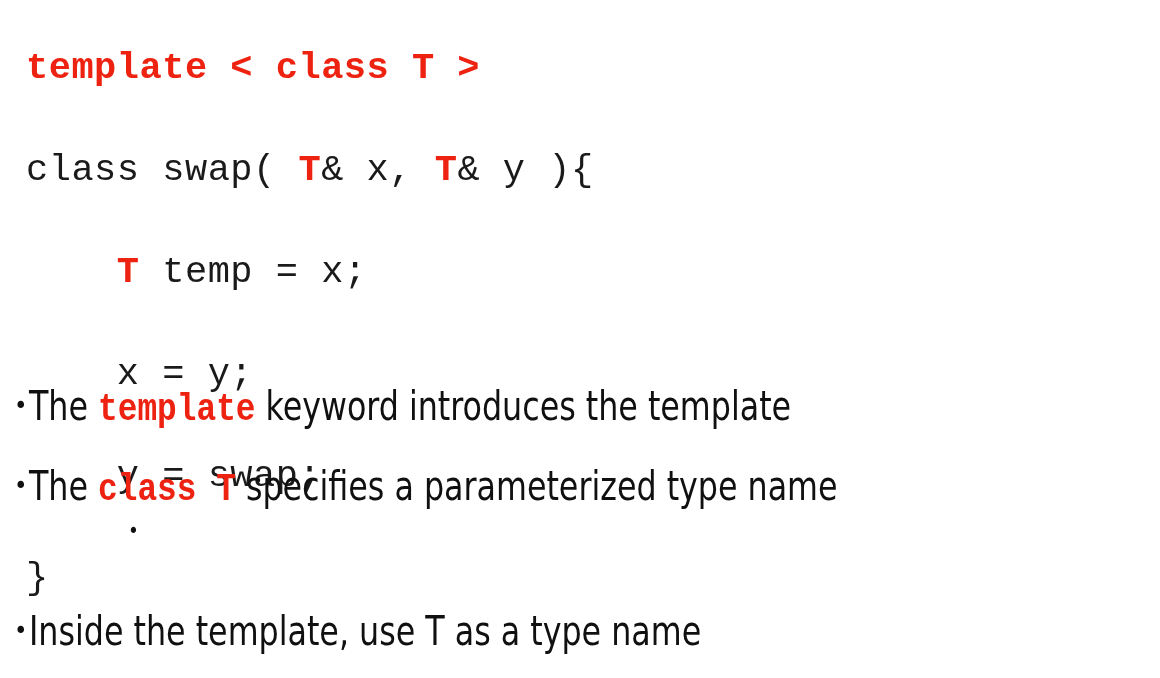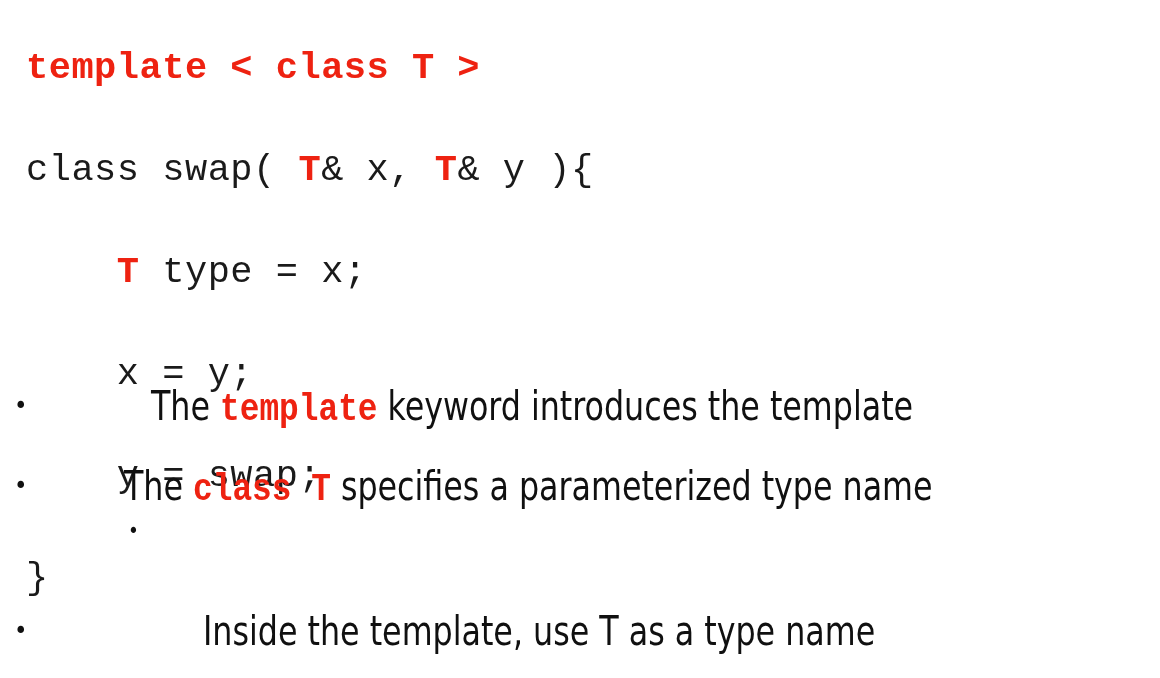--- a/index.html
+++ b/index.html
@@ -80,21 +80,20 @@
     flex: 0 0 auto;
     font-size: 0.62em;
     line-height: 1;
     margin-right: 1px;
     transform: translateY(-0.22em);
     color: #101010;
   }
   .bullet-text {
     flex: 1 1 auto;
     white-space: nowrap;
-    text-align: center;
   }
   .bullet-text .code-inline {
     font-family: "Liberation Mono", "DejaVu Sans Mono", monospace;
     color: #ee2211;
     font-weight: bold;
     font-size: 0.93em;
     letter-spacing: 0px;
   }
   .scaler {
     display: inline-block;
@@ -103,21 +102,21 @@
     white-space: nowrap;
   }
 </style>
 </head>
 <body>
 
 <div class="slide">
 
   <pre class="code-block" id="code-block"><span class="code-line"><span class="kw">template &lt; class T &gt;</span></span>
 <span class="code-line"><span>class swap( </span><span class="tparam">T</span><span>&amp; x, </span><span class="tparam">T</span><span>&amp; y ){</span></span>
-<span class="code-line"><span>    </span><span class="tparam">T</span><span> type = x;</span></span>
+<span class="code-line"><span>    </span><span class="tparam">T</span><span> temp = x;</span></span>
 <span class="code-line"><span>    x = y;</span></span>
 <span class="code-line"><span>    y = swap;</span></span>
 <span class="code-line"><span>}</span></span></pre>
 
   <div class="bullets" id="bullet-list">
       <div class="bullet level-1">
         <span class="bullet-mark">•</span>
         <span class="bullet-text"><span class="scaler"><span>The </span><span class="code-inline">template</span><span> keyword introduces the template</span></span></span>
       </div>
       <div class="bullet level-1">

